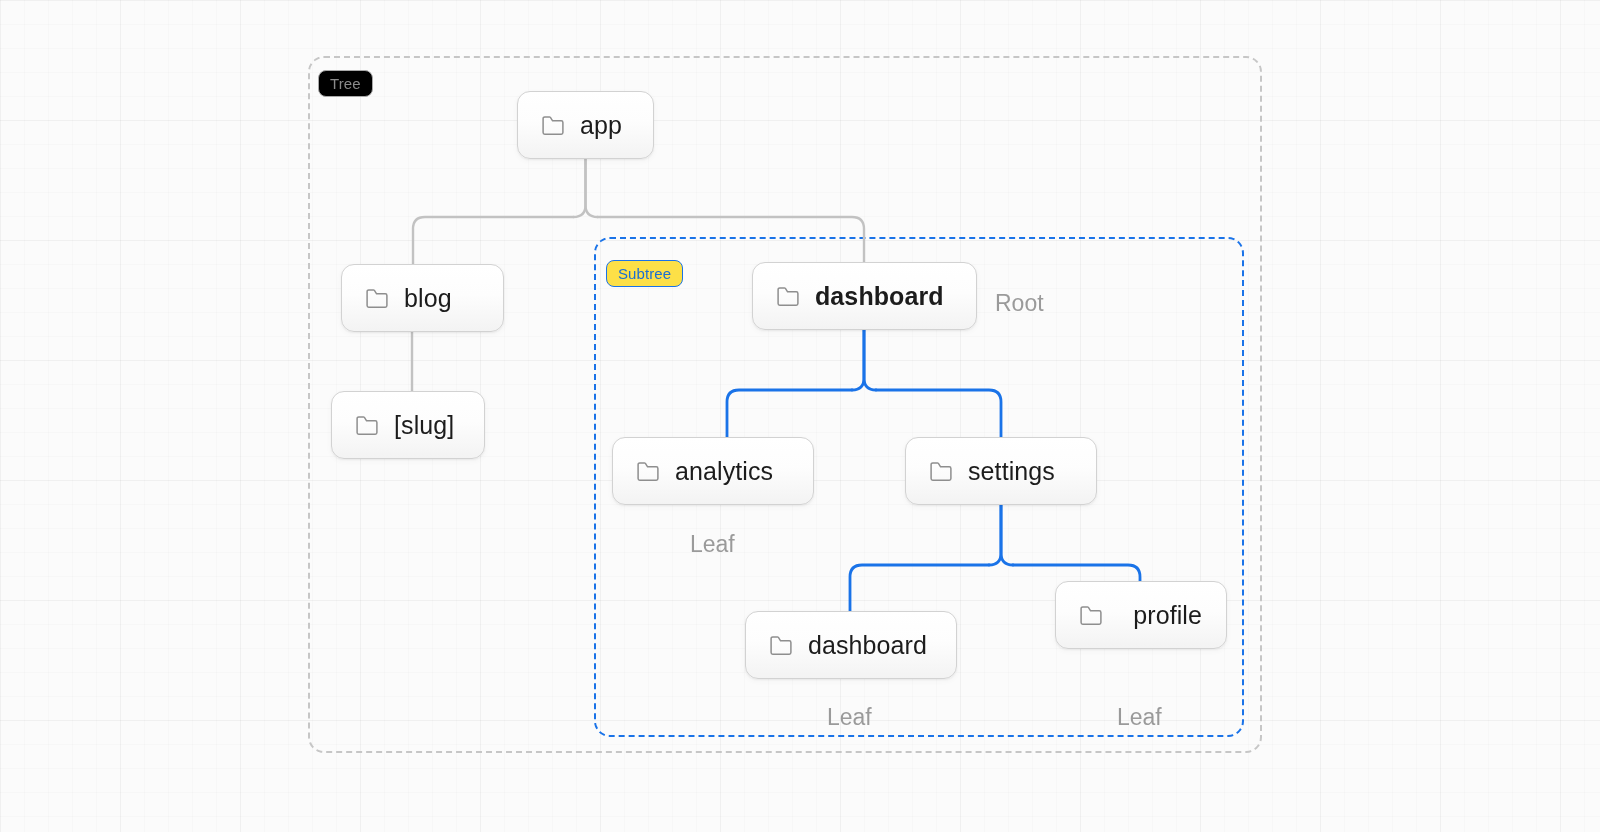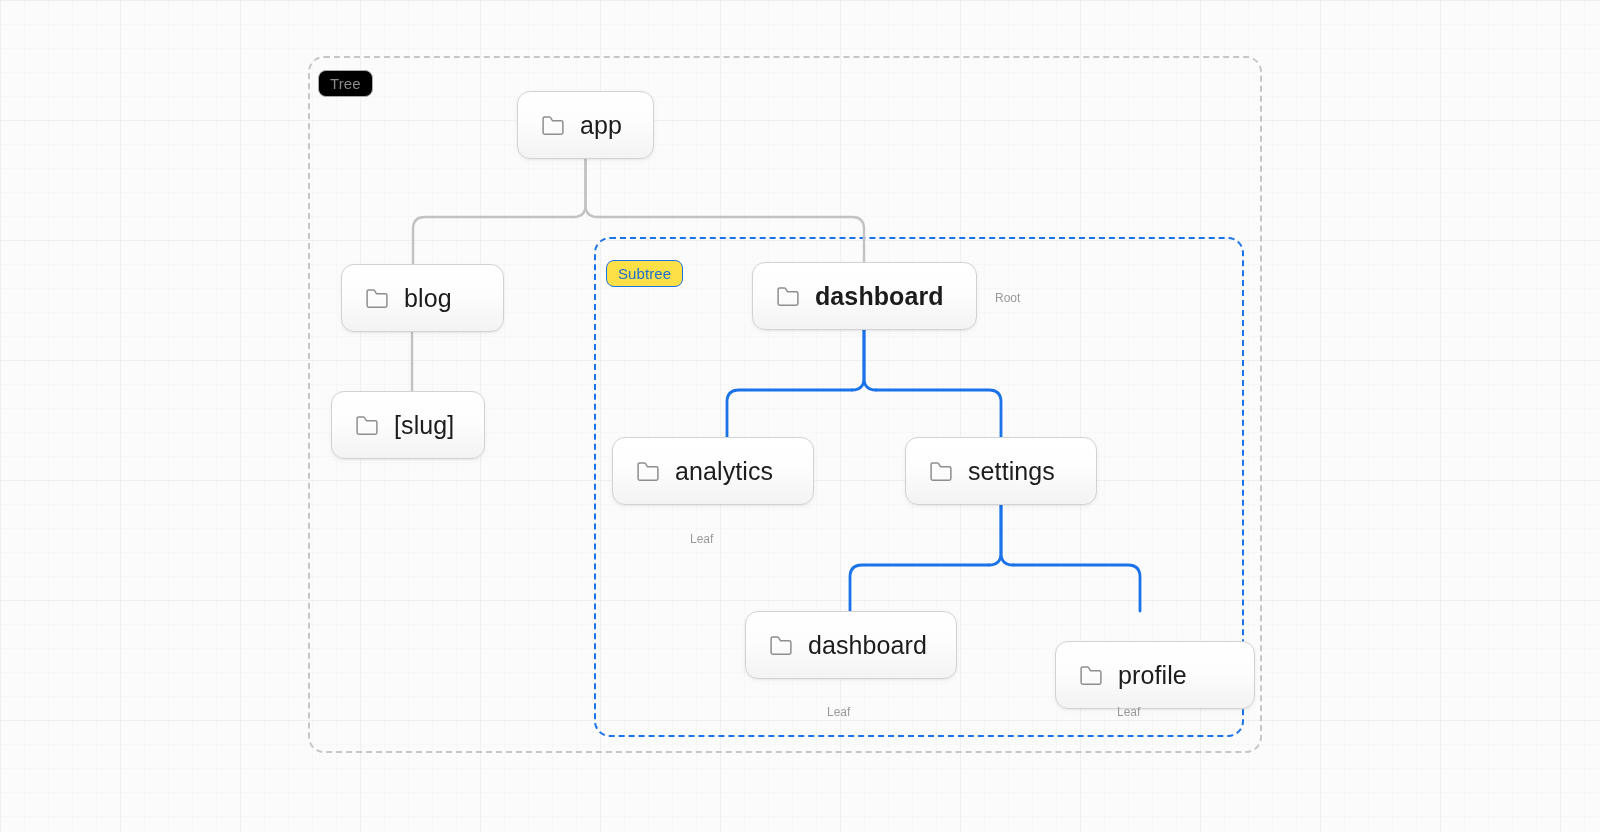--- a/index.html
+++ b/index.html
@@ -139,26 +139,26 @@
   }
 
   
   #node-app       { left: 517px; top: 91px;  width: 137px; }
   #node-blog      { left: 341px; top: 264px; width: 163px; }
   #node-slug      { left: 331px; top: 391px; width: 154px; }
   #node-dashboard { left: 752px; top: 262px; width: 225px; font-weight: bold; }
   #node-analytics { left: 612px; top: 437px; width: 202px; padding-left: 24px; }
   #node-settings  { left: 905px; top: 437px; width: 192px; }
   #node-password  { left: 745px; top: 611px; width: 212px; }
-  #node-profile   { left: 1055px; top: 641px; width: 200px; }
+  #node-profile   { left: 1055px; top: 581px; width: 172px; justify-content: space-between; }
 
   
   .meta-label {
     position: absolute;
-    font-size: 12px;
+    font-size: 23px;
     color: #9a9a9a;
     line-height: 1;
     white-space: nowrap;
   }
   #meta-root           { left: 995px; top: 292px; }
   #meta-leaf-analytics { left: 690px; top: 533px; }
   #meta-leaf-password  { left: 827px; top: 706px; }
   #meta-leaf-profile   { left: 1117px; top: 706px; }
 </style>
 </head>

